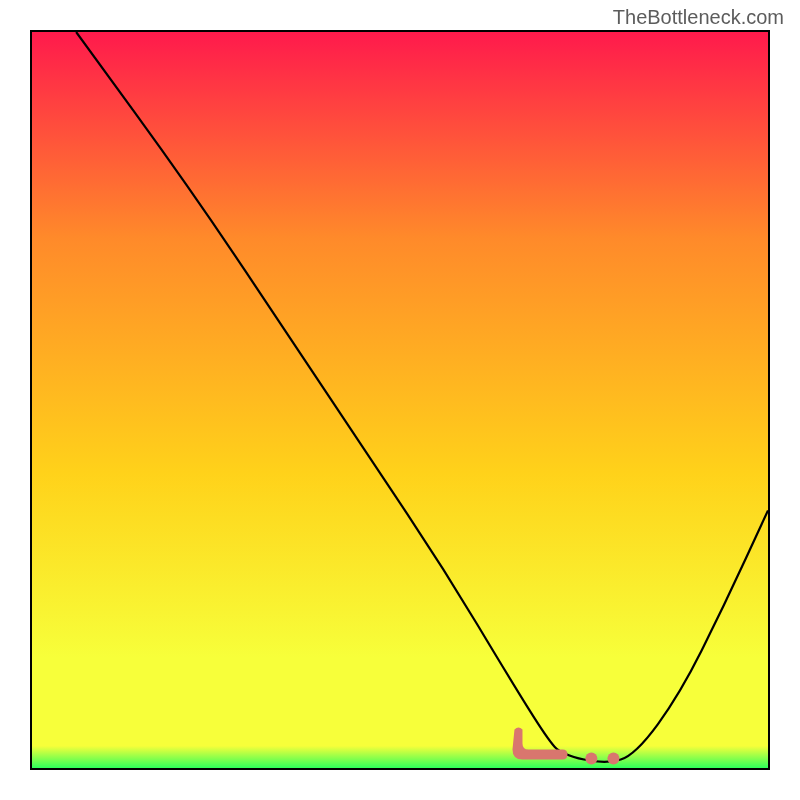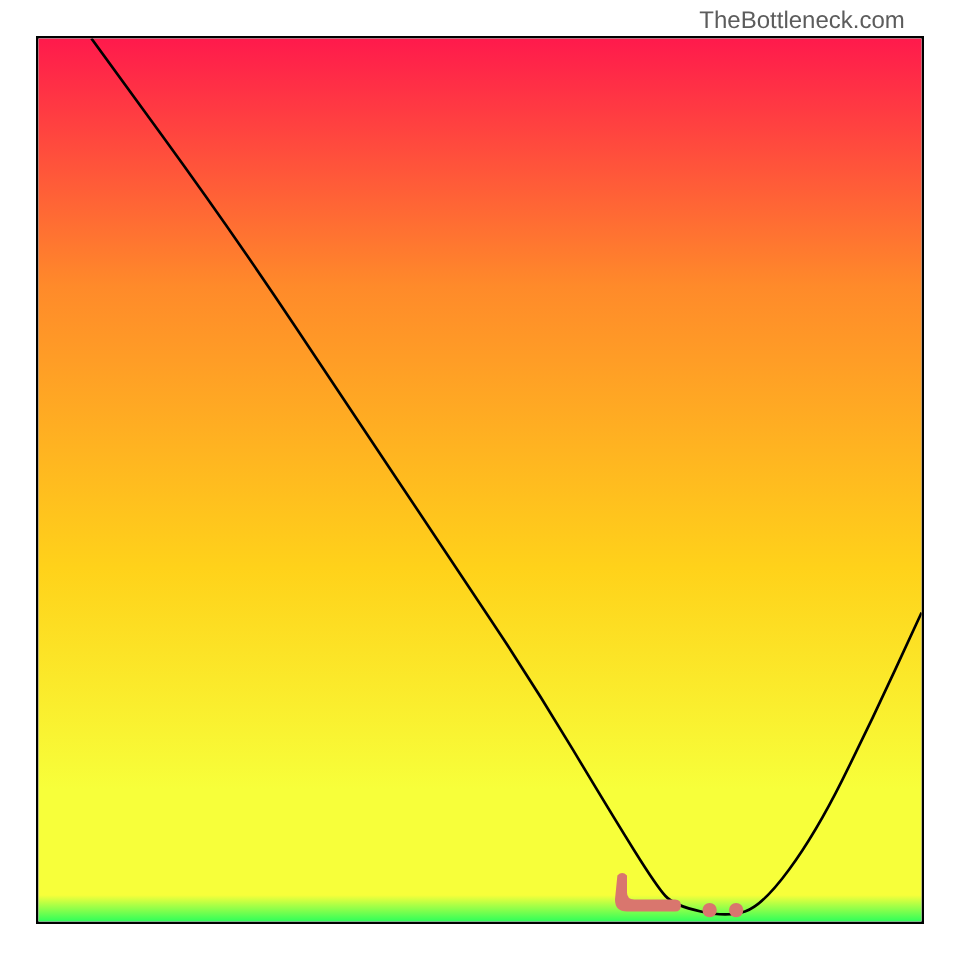--- a/index.html
+++ b/index.html
@@ -1,18 +1,18 @@
 <!DOCTYPE html>
 <html><head>
 <meta charset="utf-8">
 <style>
   html,body{margin:0;padding:0;width:800px;height:800px;background:#fff;overflow:hidden}
   .frame{position:absolute;left:30px;top:30px;width:740px;height:740px;border:2px solid #000;box-sizing:border-box}
   svg{position:absolute;left:0;top:0}
-  .watermark{position:absolute;right:46px;top:6px;font:500 20px Arial,Helvetica,sans-serif;color:#5c5c5c}
+  .watermark{position:absolute;right:16px;top:6px;font:500 20px Arial,Helvetica,sans-serif;color:#5c5c5c}
 </style>
 </head>
 <body>
 
 <div class="watermark">TheBottleneck.com</div>
 
 <div class="frame">
   <svg width="736" height="736" viewBox="0 0 736 736">
     <defs>
       <linearGradient id="bg" x1="0" y1="0" x2="0" y2="1">

